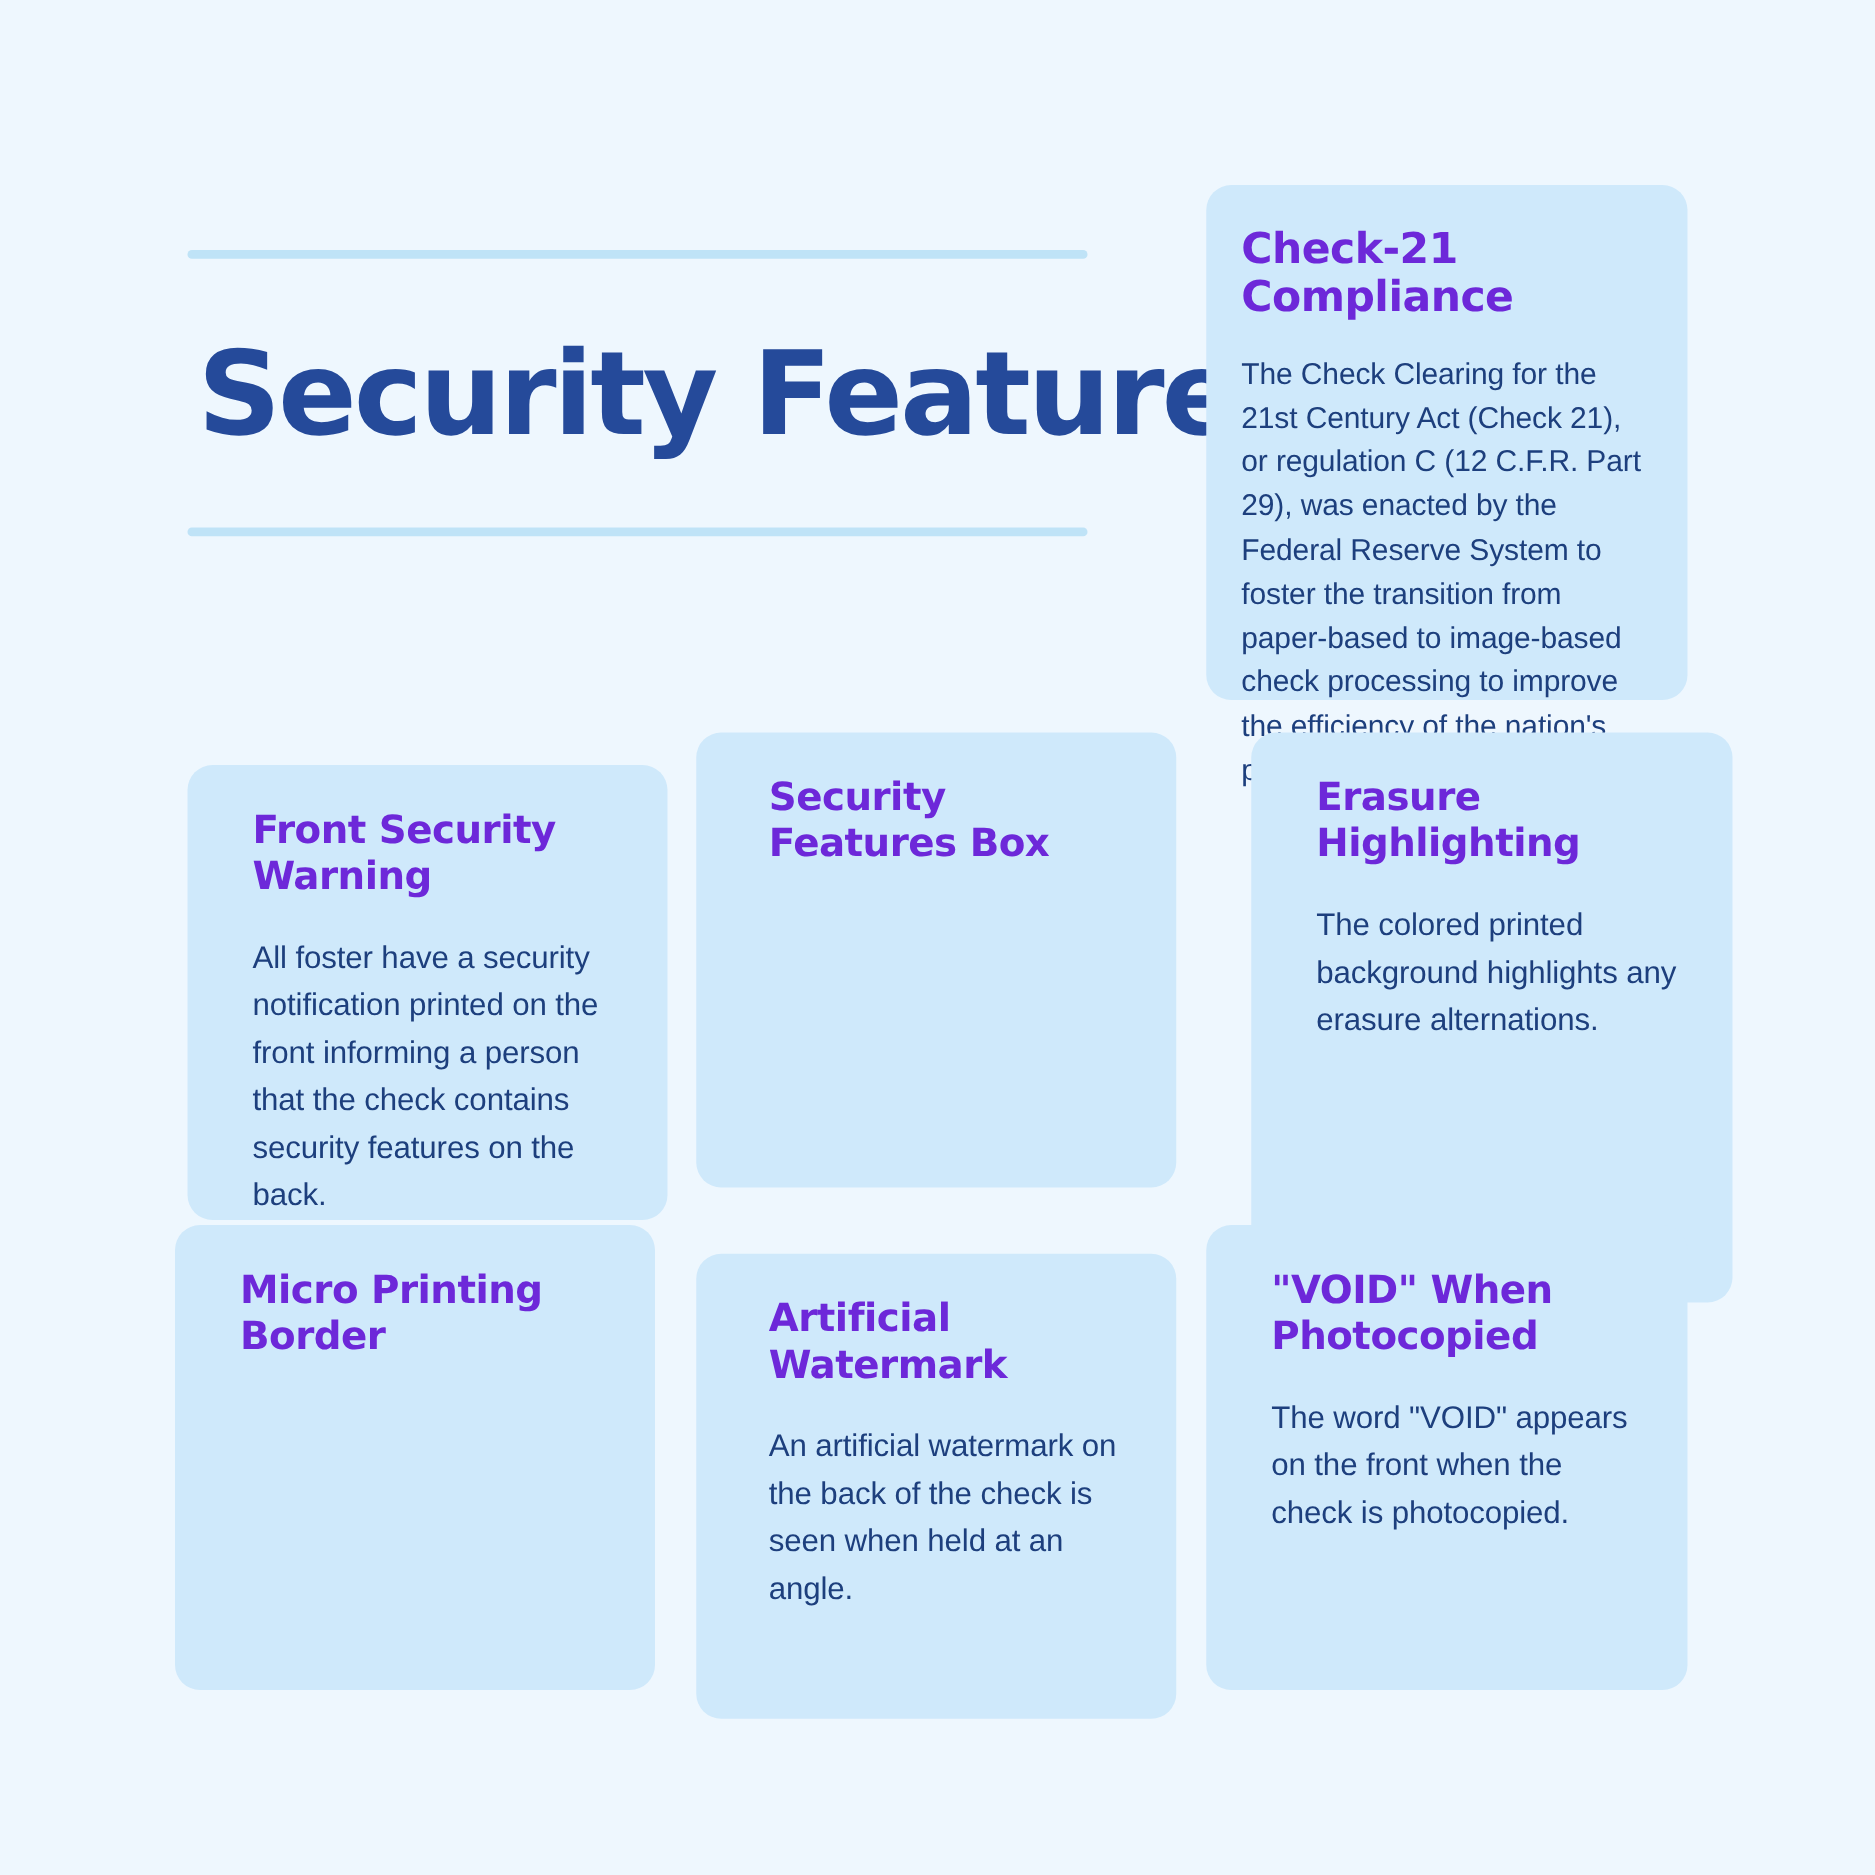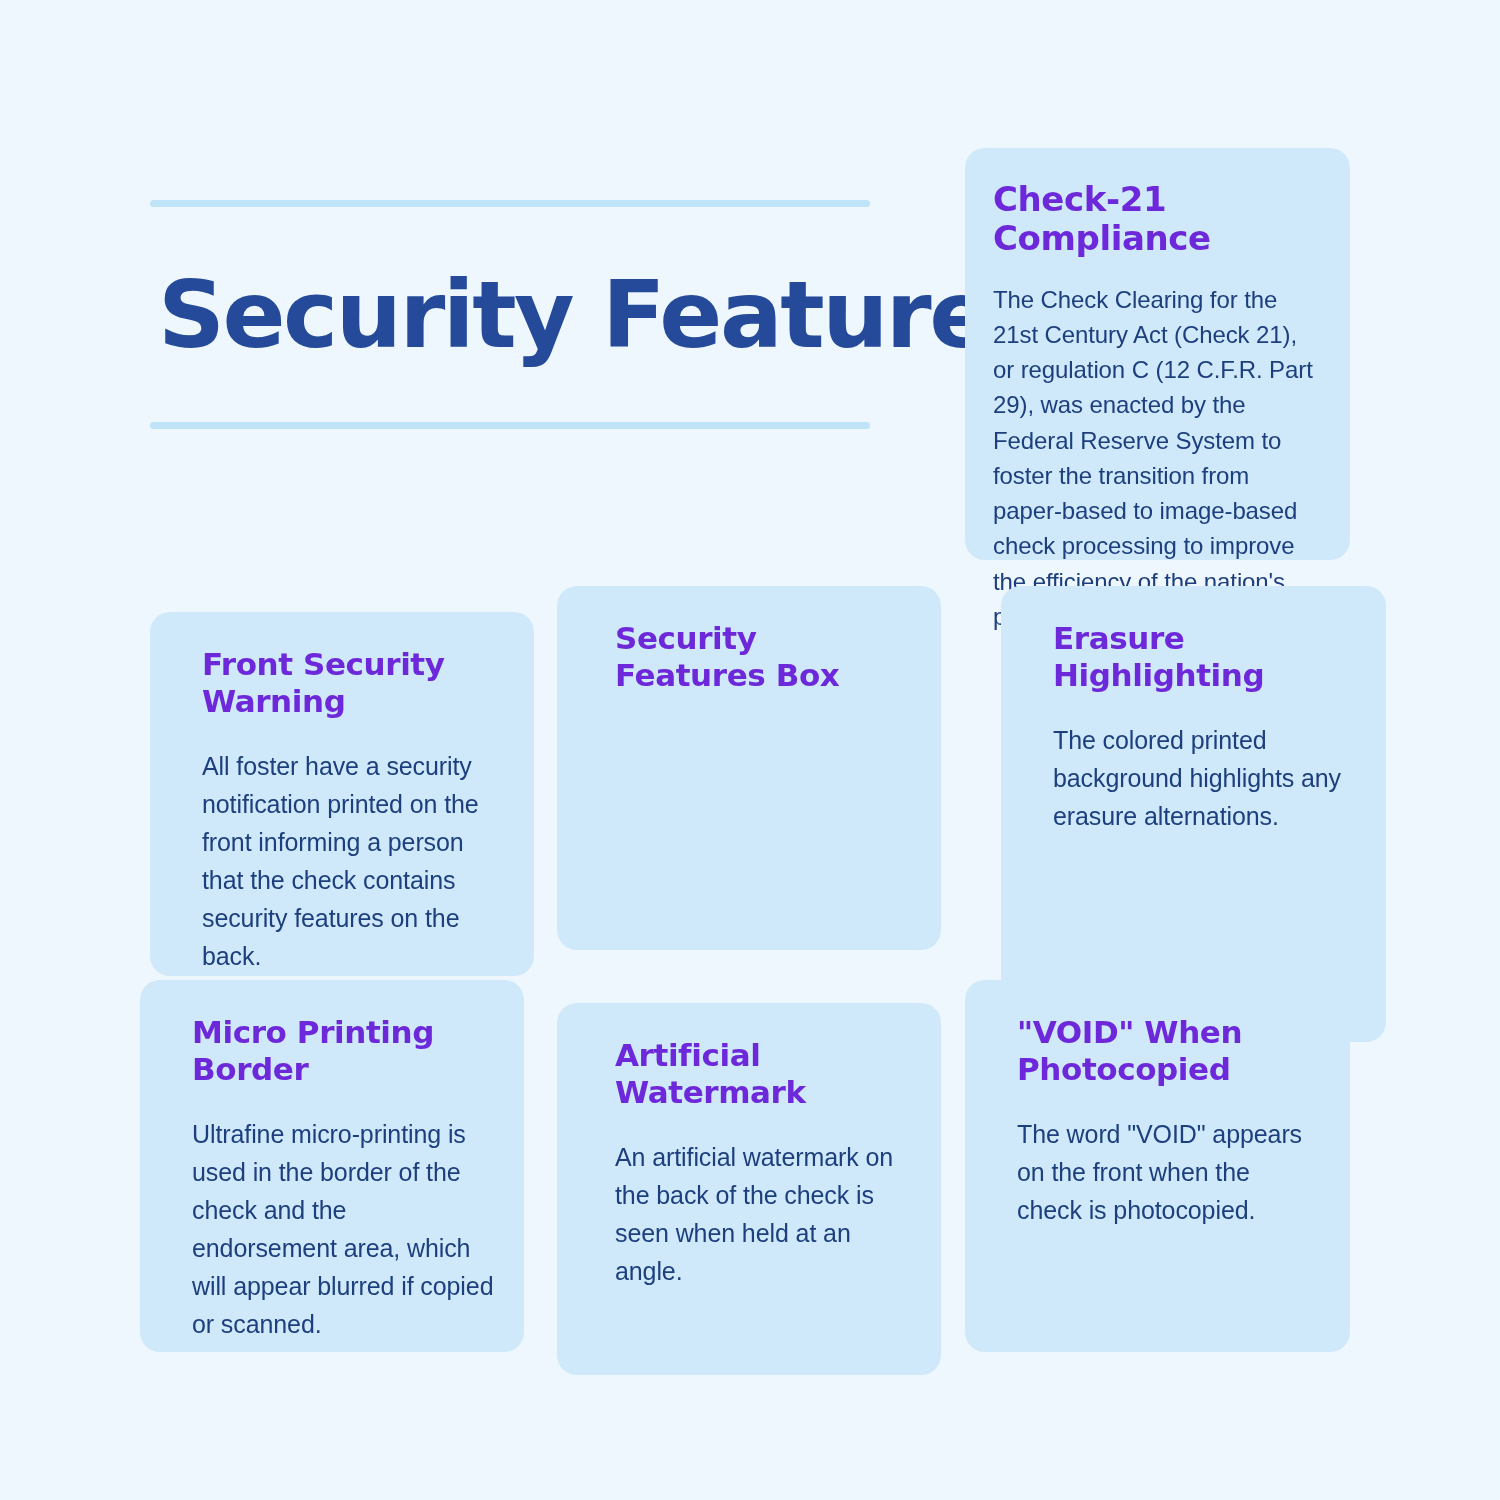--- a/index.html
+++ b/index.html
@@ -171,21 +171,20 @@
     <h3>Security Features Box</h3>
   </div>
 
   <div class="card" id="card-erasure">
     <h3>Erasure Highlighting</h3>
     <p>The colored printed background highlights any erasure alternations.</p>
   </div>
 
   <div class="card" id="card-micro-printing">
     <h3>Micro Printing Border</h3>
-    <p>Ultrafine micro-printing is used in the border of the check and the endorsement area, which will appear blurred if copied or scanned.</p>
   </div>
 
   <div class="card" id="card-watermark">
     <h3>Artificial Watermark</h3>
     <p>An artificial watermark on the back of the check is seen when held at an angle.</p>
   </div>
 
   <div class="card" id="card-void">
     <h3>"VOID" When Photocopied</h3>
     <p>The word "VOID" appears on the front when the check is photocopied.</p>

